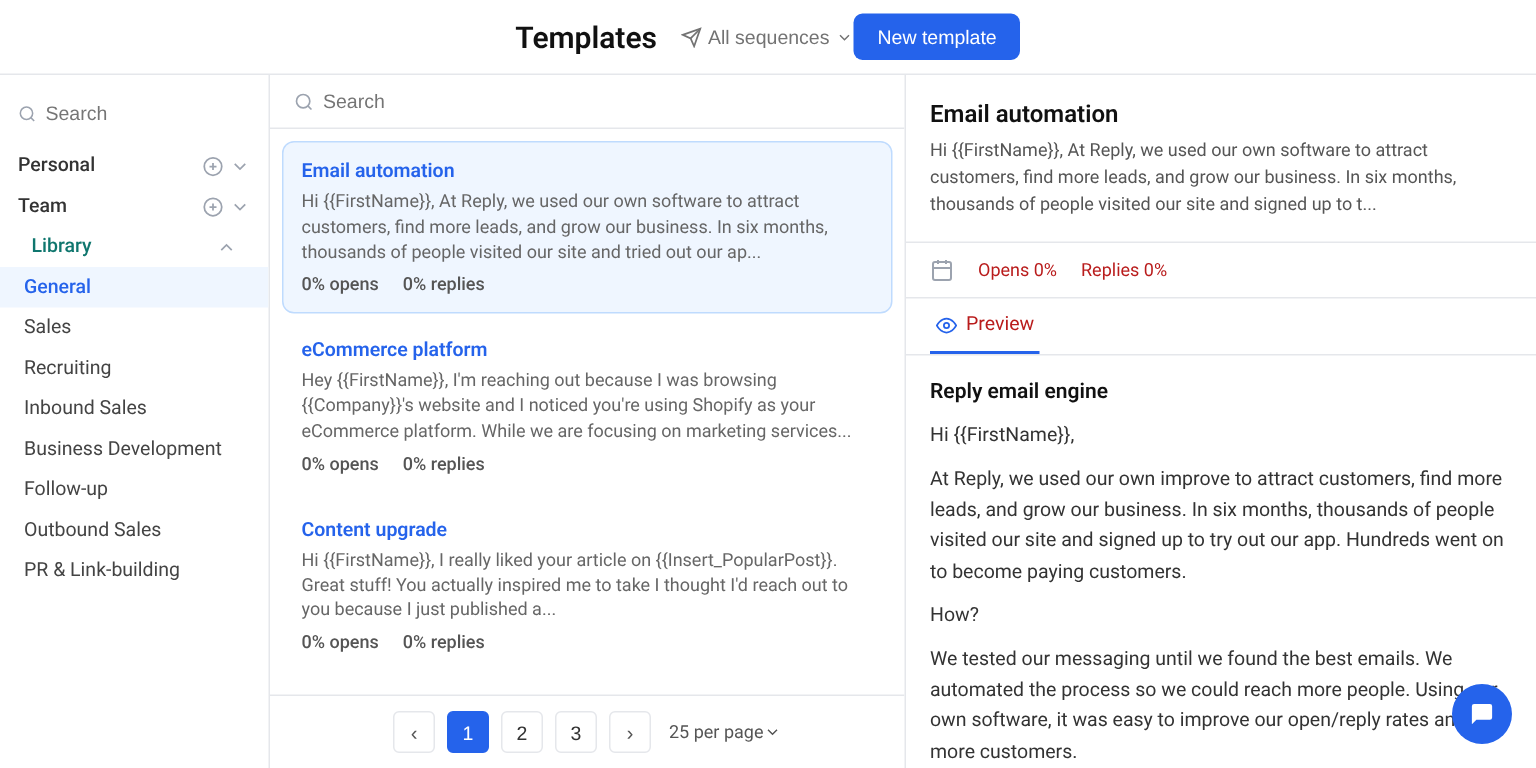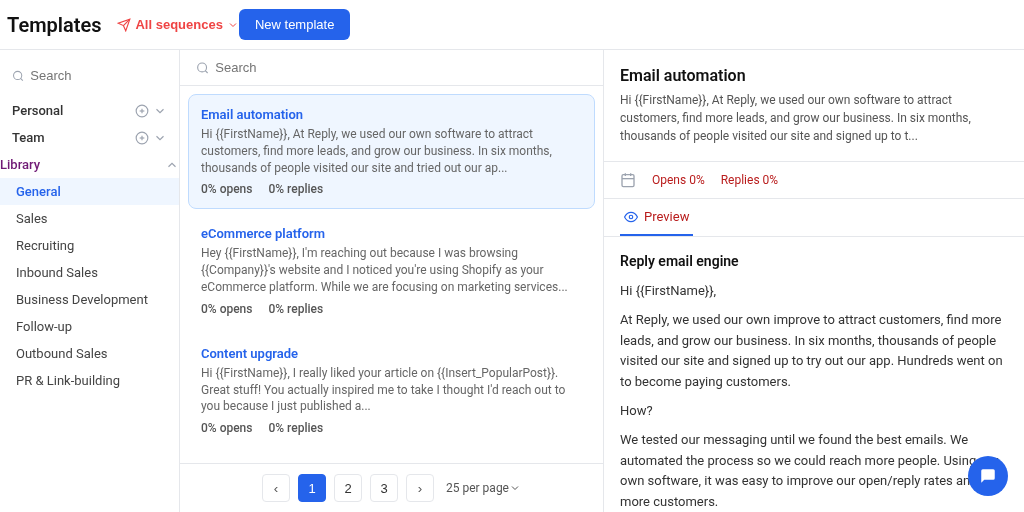--- a/index.html
+++ b/index.html
@@ -1,36 +1,36 @@
 <!DOCTYPE html>
 <html><head>
   <meta charset="utf-8">
   <style>
     * { box-sizing: border-box; margin: 0; padding: 0; }
     body { font-family: -apple-system, BlinkMacSystemFont, 'Segoe UI', Roboto, sans-serif; font-size: 13px; color: #333; background: #fff; overflow: hidden; }
 
     
     .app { display: flex; flex-direction: column; height: 512px; width: 1024px; }
-    .top-bar { display: flex; align-items: center; justify-content: flex-start; padding: 8px 7px; border-bottom: 1px solid #e5e7eb; height: 50px; }
+    .top-bar { display: flex; align-items: center; justify-content: center; padding: 8px 24px; border-bottom: 1px solid #e5e7eb; height: 50px; }
     .top-bar-left { display: flex; align-items: center; gap: 16px; }
     .top-bar-title { font-size: 20px; font-weight: 600; color: #111; }
-    .sequences-btn { display: flex; align-items: center; gap: 4px; color: #ef4444; font-size: 13px; cursor: pointer; border: none; background: none; font-weight: bold; }
+    .sequences-btn { display: flex; align-items: center; gap: 4px; color: #737373; font-size: 13px; cursor: pointer; border: none; background: none; }
     .new-template-btn { background: #2563eb; color: #fff; border: none; border-radius: 6px; padding: 8px 16px; font-size: 13px; font-weight: 500; cursor: pointer; }
 
     .main { display: flex; flex: 1; overflow: hidden; }
 
     
     .sidebar { width: 180px; border-right: 1px solid #e5e7eb; padding: 12px 0; overflow-y: auto; flex-shrink: 0; }
     .sidebar-search { display: flex; align-items: center; gap: 6px; padding: 6px 12px; margin-bottom: 8px; }
     .sidebar-search input { border: none; outline: none; font-size: 13px; color: #555; width: 100%; background: transparent; }
     .sidebar-section { display: flex; align-items: center; justify-content: space-between; padding: 6px 12px; cursor: pointer; color: #333; font-weight: 500; }
     .sidebar-section .section-icons { display: flex; align-items: center; gap: 4px; }
     .sidebar-item { padding: 6px 16px; cursor: pointer; color: #444; font-size: 13px; }
     .sidebar-item.active { background: #eff6ff; color: #2563eb; font-weight: 500; }
-    .sidebar-library { display: flex; align-items: center; justify-content: space-between; padding: 6px 0; cursor: pointer; font-weight: 500; color: #701a75; }
+    .sidebar-library { display: flex; align-items: center; justify-content: space-between; padding: 6px 21px; cursor: pointer; font-weight: 500; color: #0f766e; }
 
     
     .center-panel { flex: 1; border-right: 1px solid #e5e7eb; display: flex; flex-direction: column; overflow: hidden; }
     .center-search { display: flex; align-items: center; gap: 6px; padding: 10px 16px; border-bottom: 1px solid #e5e7eb; }
     .center-search input { border: none; outline: none; font-size: 13px; color: #555; width: 100%; background: transparent; }
     .templates-list { flex: 1; overflow-y: auto; padding: 8px; }
     .template-card { padding: 12px; border-radius: 8px; margin-bottom: 4px; cursor: pointer; border: 1px solid transparent; }
     .template-card.selected { background: #eff6ff; border-color: #bfdbfe; }
     .template-card-title { font-size: 13px; font-weight: 600; color: #2563eb; margin-bottom: 4px; }
     .template-card-body { font-size: 12px; color: #666; line-height: 1.4; margin-bottom: 6px; display: -webkit-box; -webkit-line-clamp: 3; -webkit-box-orient: vertical; overflow: hidden; }

